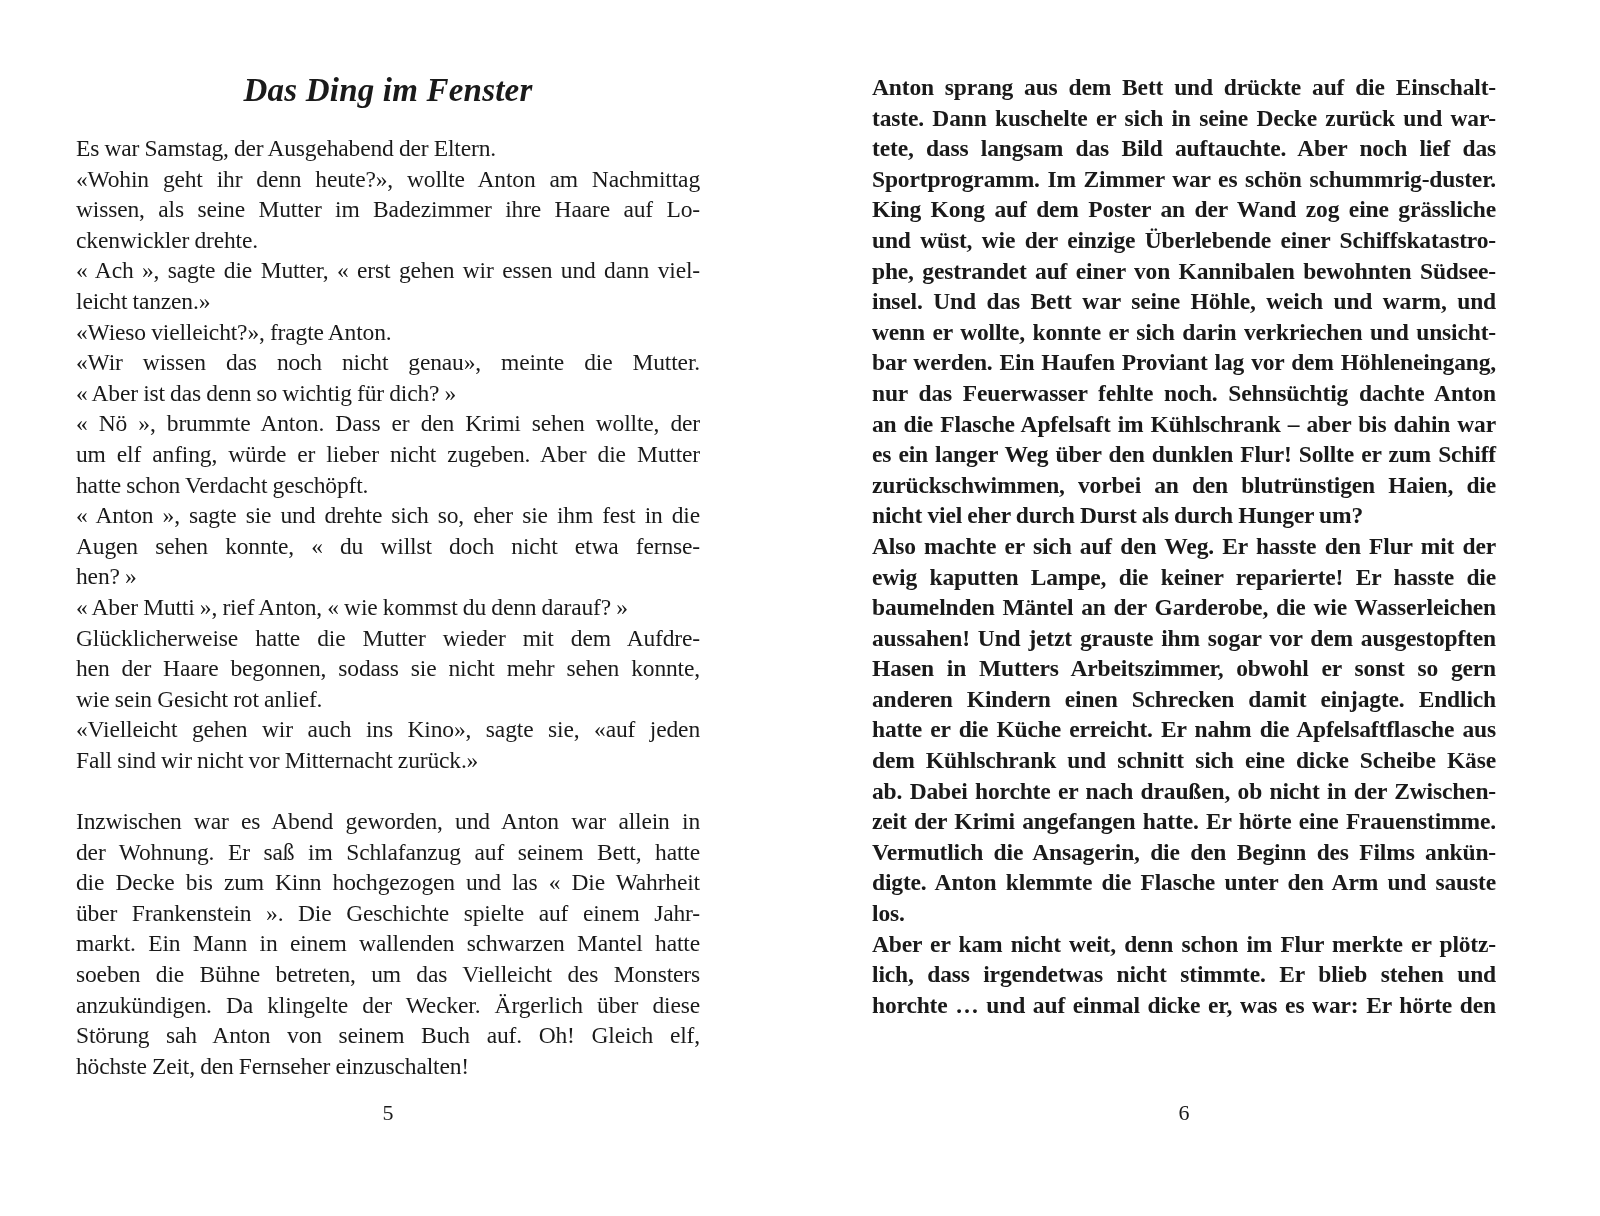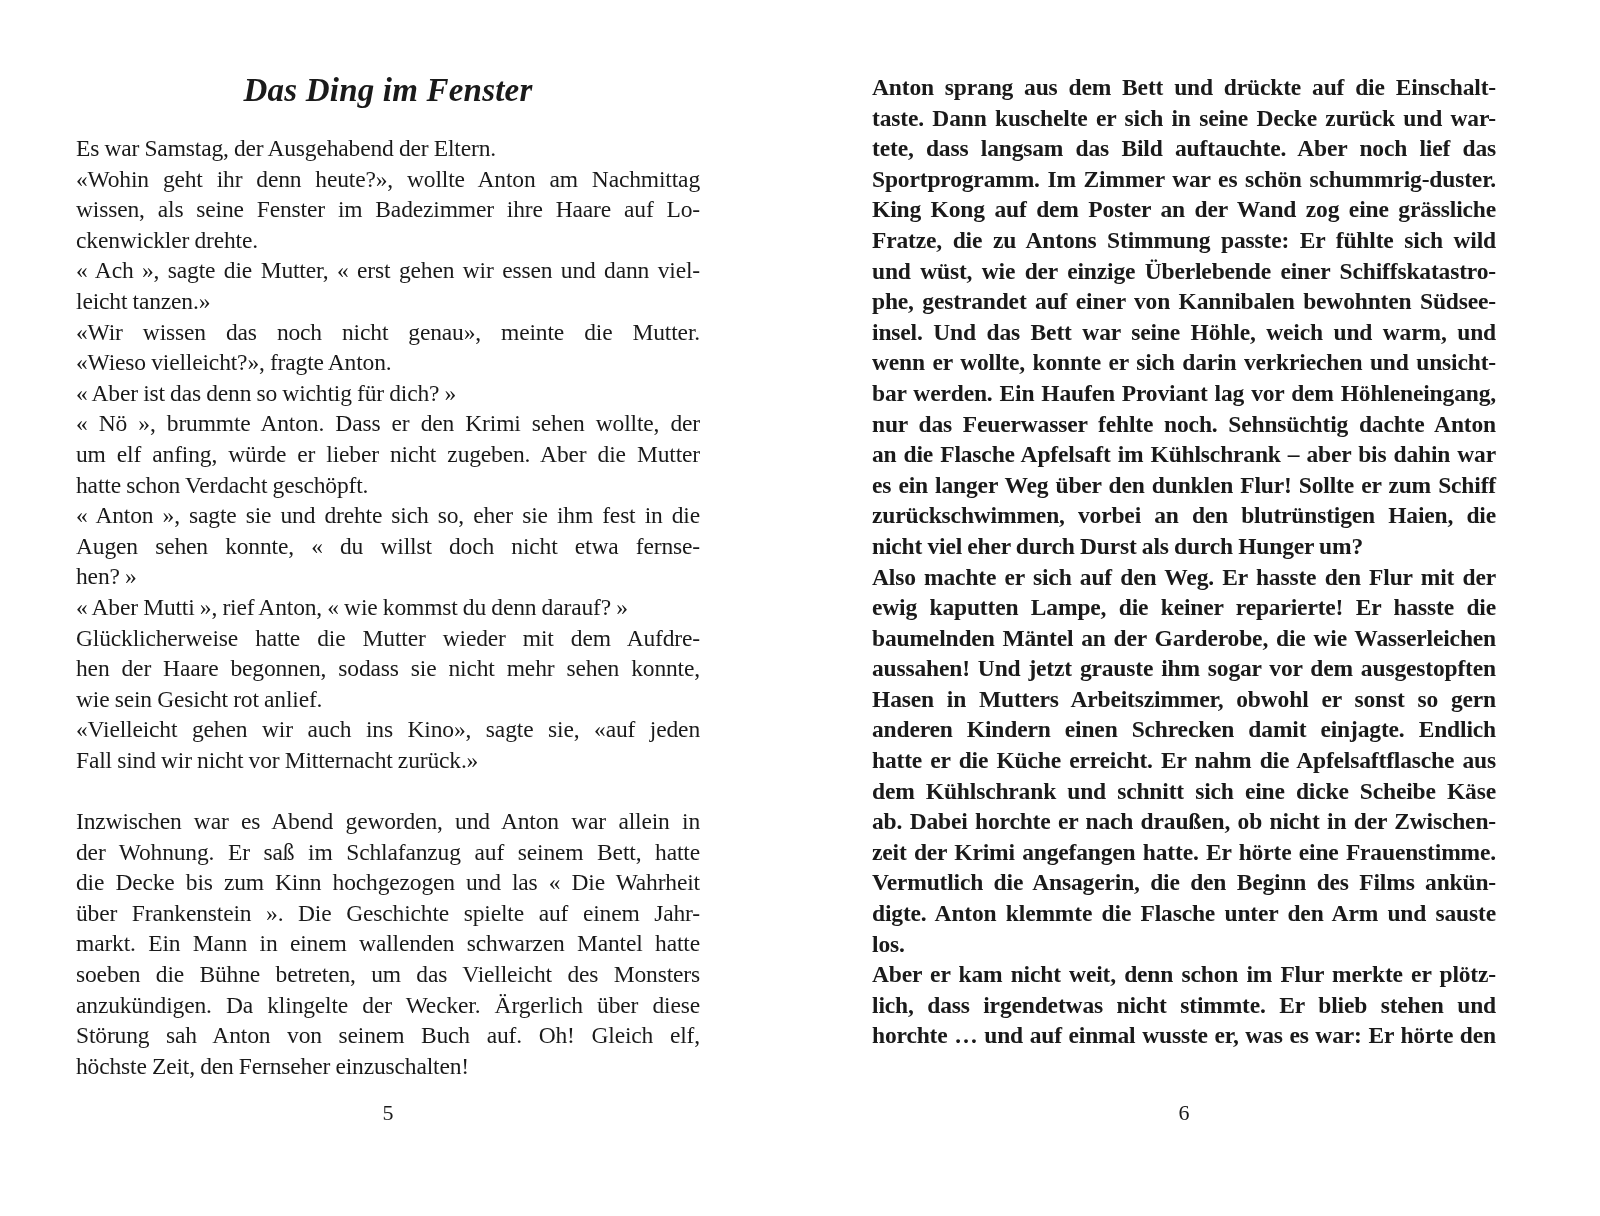--- a/index.html
+++ b/index.html
@@ -75,26 +75,26 @@
     }
   </style>
 </head>
 <body>
 
 <div class="page page-left">
   <h1 class="chapter-title">Das Ding im Fenster</h1>
   <div class="text-block">
       <span class="line last">Es war Samstag, der Ausgehabend der Eltern.</span>
       <span class="line">«Wohin geht ihr denn heute?», wollte Anton am Nachmittag</span>
-      <span class="line">wissen, als seine Fenster im Badezimmer ihre Haare auf Lo-</span>
+      <span class="line">wissen, als seine Mutter im Badezimmer ihre Haare auf Lo-</span>
       <span class="line last">ckenwickler drehte.</span>
       <span class="line">« Ach », sagte die Mutter, « erst gehen wir essen und dann viel-</span>
       <span class="line last">leicht tanzen.»</span>
+      <span class="line last">«Wieso vielleicht?», fragte Anton.</span>
       <span class="line">«Wir wissen das noch nicht genau», meinte die Mutter.</span>
-      <span class="line last">«Wieso vielleicht?», fragte Anton.</span>
       <span class="line last">« Aber ist das denn so wichtig für dich? »</span>
       <span class="line">« Nö », brummte Anton. Dass er den Krimi sehen wollte, der</span>
       <span class="line">um elf anfing, würde er lieber nicht zugeben. Aber die Mutter</span>
       <span class="line last">hatte schon Verdacht geschöpft.</span>
       <span class="line">« Anton », sagte sie und drehte sich so, eher sie ihm fest in die</span>
       <span class="line">Augen sehen konnte, « du willst doch nicht etwa fernse-</span>
       <span class="line last">hen? »</span>
       <span class="line last">« Aber Mutti », rief Anton, « wie kommst du denn darauf? »</span>
       <span class="line">Glücklicherweise hatte die Mutter wieder mit dem Aufdre-</span>
       <span class="line">hen der Haare begonnen, sodass sie nicht mehr sehen konnte,</span>
@@ -115,21 +115,20 @@
   <div class="page-number">5</div>
 </div>
 
 <div class="page page-right">
   <div class="text-block">
       <span class="line">Anton sprang aus dem Bett und drückte auf die Einschalt-</span>
       <span class="line">taste. Dann kuschelte er sich in seine Decke zurück und war-</span>
       <span class="line">tete, dass langsam das Bild auftauchte. Aber noch lief das</span>
       <span class="line">Sportprogramm. Im Zimmer war es schön schummrig-duster.</span>
       <span class="line">King Kong auf dem Poster an der Wand zog eine grässliche</span>
-      <span class="line">Fratze, die zu Antons Stimmung passte: Er fühlte sich wild</span>
       <span class="line">und wüst, wie der einzige Überlebende einer Schiffskatastro-</span>
       <span class="line">phe, gestrandet auf einer von Kannibalen bewohnten Südsee-</span>
       <span class="line">insel. Und das Bett war seine Höhle, weich und warm, und</span>
       <span class="line">wenn er wollte, konnte er sich darin verkriechen und unsicht-</span>
       <span class="line">bar werden. Ein Haufen Proviant lag vor dem Höhleneingang,</span>
       <span class="line">nur das Feuerwasser fehlte noch. Sehnsüchtig dachte Anton</span>
       <span class="line">an die Flasche Apfelsaft im Kühlschrank – aber bis dahin war</span>
       <span class="line">es ein langer Weg über den dunklen Flur! Sollte er zum Schiff</span>
       <span class="line">zurückschwimmen, vorbei an den blutrünstigen Haien, die</span>
       <span class="line last">nicht viel eher durch Durst als durch Hunger um?</span>
@@ -141,16 +140,16 @@
       <span class="line">anderen Kindern einen Schrecken damit einjagte. Endlich</span>
       <span class="line">hatte er die Küche erreicht. Er nahm die Apfelsaftflasche aus</span>
       <span class="line">dem Kühlschrank und schnitt sich eine dicke Scheibe Käse</span>
       <span class="line">ab. Dabei horchte er nach draußen, ob nicht in der Zwischen-</span>
       <span class="line">zeit der Krimi angefangen hatte. Er hörte eine Frauenstimme.</span>
       <span class="line">Vermutlich die Ansagerin, die den Beginn des Films ankün-</span>
       <span class="line">digte. Anton klemmte die Flasche unter den Arm und sauste</span>
       <span class="line last">los.</span>
       <span class="line">Aber er kam nicht weit, denn schon im Flur merkte er plötz-</span>
       <span class="line">lich, dass irgendetwas nicht stimmte. Er blieb stehen und</span>
-      <span class="line">horchte … und auf einmal wusste er, was es war: Er hörte den</span>
+      <span class="line">horchte … und auf einmal dicke er, was es war: Er hörte den</span>
     </div>
   <div class="page-number">6</div>
 </div>
 
 </body></html>

